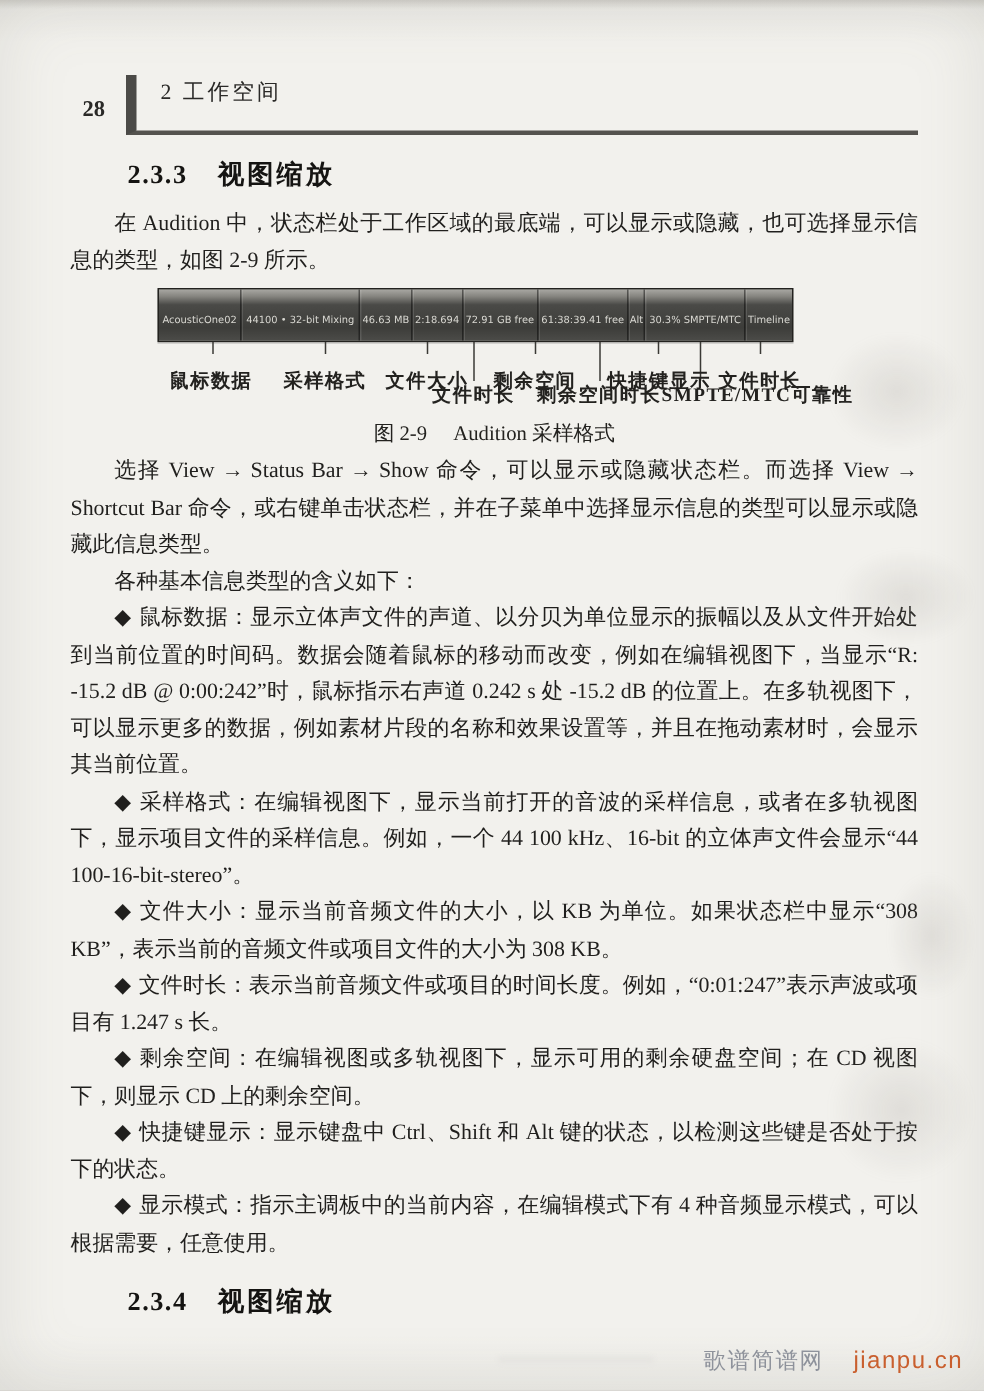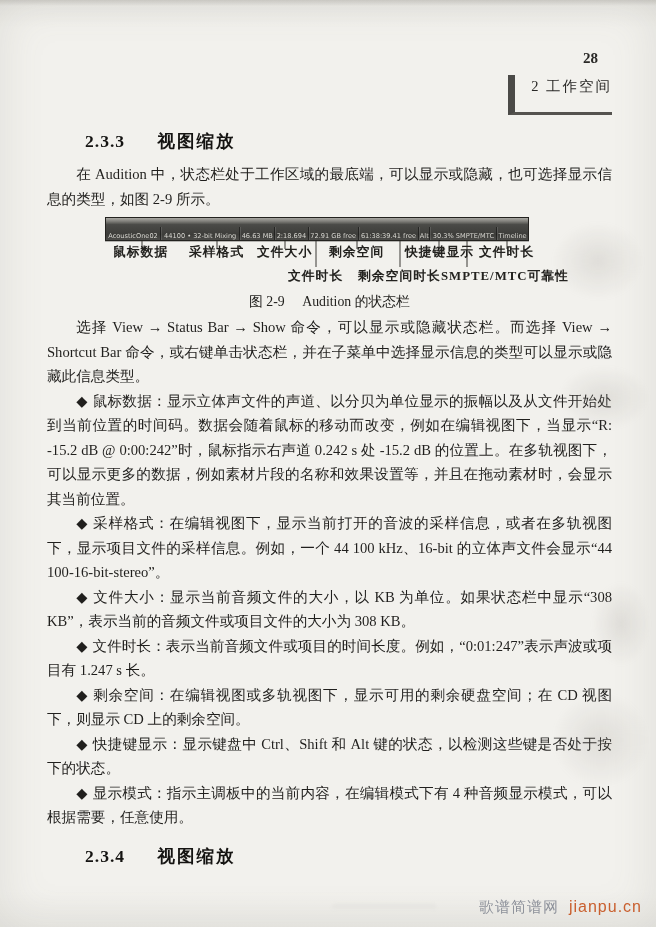--- a/index.html
+++ b/index.html
@@ -10,69 +10,68 @@
     margin:0 auto;
     background:linear-gradient(180deg,#e9e8e4 0,#f2f1ed 3%,#f2f1ed 96%,#ecebe7 100%);
     box-shadow: inset 0 0 46px rgba(115,110,100,.14);
     overflow:hidden;
     font-family:"Liberation Serif","DejaVu Serif",serif;
     color:#1d1c1a;
   }
   .content { padding:50px 44px 0 47px; }
 
   
-  .pagehead { display:flex; align-items:flex-end; margin-bottom:10px;flex-direction:column; }
+  .pagehead { display:flex; align-items:flex-end; margin-bottom:10px; }
   .pagenum { font-size:15px; font-weight:bold; padding:0 14px 8px 8px; color:#2a2927; }
   .head-right {
     flex:1; border-left:7px solid #4b4a47; border-bottom:3px solid #55534f;
     padding:2px 0 16px 16px;
   }
   .chap { font-size:14.5px; color:#2a2927; letter-spacing:2px; }
 
   
   p.body { font-size:14.6px; line-height:24.5px; text-align:justify; text-indent:2em; color:#201f1d; }
 
   h2.sec { font-size:17.5px; font-weight:bold; padding-left:38px; margin:14px 0 9px 0; color:#151412; }
-  h2.sec .h-num { font-family:"Liberation Serif","DejaVu Serif",serif; margin-right:28px; letter-spacing:1px; }
+  h2.sec .h-num { font-family:"Liberation Serif","DejaVu Serif",serif; margin-right:16px; letter-spacing:1px; }
   h2.sec .h-title { font-family:"Liberation Sans","DejaVu Sans",sans-serif; letter-spacing:2px; }
 
   
   .figure { margin:6px 0 2px 58px; width:424px; }
   .statusbar {
-    display:flex; width:424px; height:24px;
+    display:flex; width:424px; height:36px;
     border:1px solid #23221f;
     background:linear-gradient(180deg,#a8a7a2 0,#84837e 14%,#4a4a47 30%,#3d3d3a 75%,#4b4b48 100%);
     box-shadow:0 1px 0 rgba(0,0,0,.25);
-    align-items:flex-end;
   }
   .sb-seg {
     flex-grow:1; display:flex; align-items:center; justify-content:center;
     font-family:"DejaVu Sans","Liberation Sans",sans-serif;
     font-size:6.6px; color:#d9d8d2; white-space:nowrap; overflow:hidden;
     border-left:1px solid rgba(0,0,0,.45); box-shadow:inset 1px 0 0 rgba(255,255,255,.12);
     padding-top:5px;
   }
   .sb-seg:first-child { border-left:none; box-shadow:none; }
   .callouts { position:relative; width:440px; height:46px; }
   .callouts svg { position:absolute; left:0; top:0; }
   .flabel {
     position:absolute; white-space:nowrap;
     font-size:12.8px; font-weight:600; color:#23221f; letter-spacing:1px;
   }
-  .row1 { top:3px; } .row2 { top:27px; }
+  .row1 { top:18px; } .row2 { top:27px; }
   .figcap { text-align:center; font-size:13.8px; margin:6px 0 4px 0; color:#23221f; }
   .figcap .cap-num { margin-right:14px; }
 
   
   p.bullet { font-size:14.6px; line-height:24.5px; text-align:justify; text-indent:2em; color:#201f1d; }
   .b-marker { margin-right:5px; }
 
   
   .watermark { position:absolute; right:14px; bottom:10px; font-size:15px; letter-spacing:1px; }
-  .wm-site { color:#8e929b; margin-right:10px; }
+  .wm-site { color:#8e929b; margin-right:20px; }
   .wm-domain { color:#c95f2e; font-family:"Liberation Sans","DejaVu Sans",sans-serif; font-size:16px; }
   .smudge { position:absolute; left:332px; bottom:18px; width:104px; height:5px;
             background:#e6e5e1; filter:blur(1.5px); border-radius:3px; }
   .blob { position:absolute; filter:blur(2px); pointer-events:none; }
   .blob i { display:block; width:100%; height:100%;
             background:radial-gradient(closest-side, rgba(150,145,138,.20), rgba(150,145,138,0)); }
   .blob1 { left:552px; top:222px; width:92px; height:78px; }
   .blob2 { left:558px; top:366px; width:92px; height:64px; }
   .blob3 { left:592px; top:582px; width:58px; height:84px; }
   .blob4 { left:552px; top:692px; width:98px; height:96px; }
@@ -136,24 +135,25 @@
         <span class="flabel row1" style="left:300px">快捷键显示</span>
         <span class="flabel row1" style="left:374px">文件时长</span>
         <span class="flabel row2" style="left:183px">文件时长</span>
         <span class="flabel row2" style="left:253px">剩余空间时长</span>
         <span class="flabel row2" style="left:336px">SMPTE/MTC可靠性</span>
       </div>
     </div>
 
     <div class="figcap">
       <span class="cap-num">图 2-9</span>
-      <span>Audition 的状态栏</span>
+      <span>Audition 采样格式</span>
     </div>
 
     <p class="body">选择 View → Status Bar → Show 命令，可以显示或隐藏状态栏。而选择 View → Shortcut Bar 命令，或右键单击状态栏，并在子菜单中选择显示信息的类型可以显示或隐藏此信息类型。</p>
+    <p class="body">各种基本信息类型的含义如下：</p>
 
     <p class="bullet">
       <span class="b-marker">◆</span><span>鼠标数据：</span><span>显示立体声文件的声道、以分贝为单位显示的振幅以及从文件开始处到当前位置的时间码。数据会随着鼠标的移动而改变，例如在编辑视图下，当显示“R: -15.2 dB @ 0:00:242”时，鼠标指示右声道 0.242 s 处 -15.2 dB 的位置上。在多轨视图下，可以显示更多的数据，例如素材片段的名称和效果设置等，并且在拖动素材时，会显示其当前位置。</span>
     </p>
     <p class="bullet">
       <span class="b-marker">◆</span><span>采样格式：</span><span>在编辑视图下，显示当前打开的音波的采样信息，或者在多轨视图下，显示项目文件的采样信息。例如，一个 44 100 kHz、16-bit 的立体声文件会显示“44 100-16-bit-stereo”。</span>
     </p>
     <p class="bullet">
       <span class="b-marker">◆</span><span>文件大小：</span><span>显示当前音频文件的大小，以 KB 为单位。如果状态栏中显示“308 KB”，表示当前的音频文件或项目文件的大小为 308 KB。</span>
     </p>

